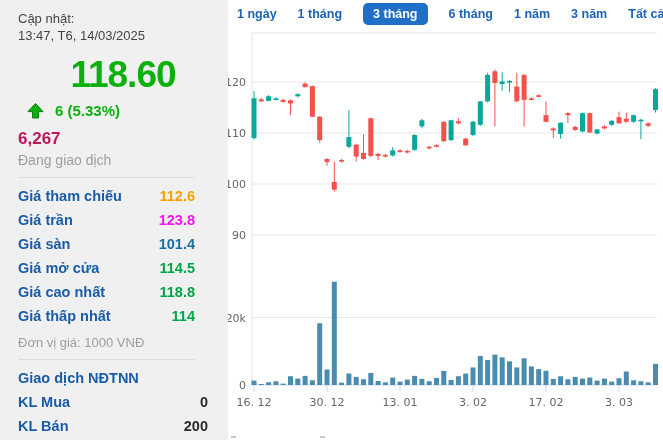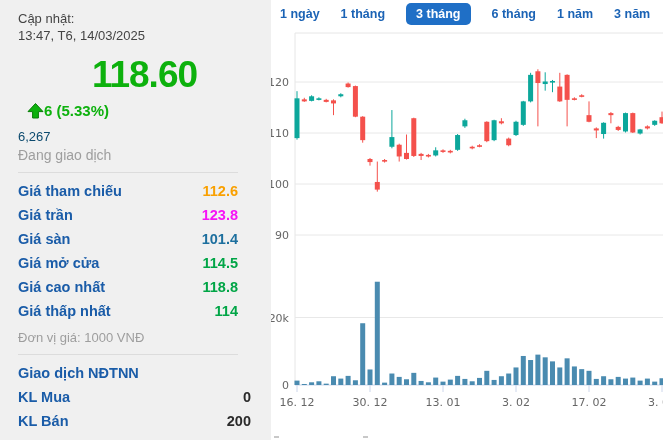--- a/index.html
+++ b/index.html
@@ -1,29 +1,29 @@
 <!DOCTYPE html>
 <html style="--price-green: #0db10d; --value-green: #00a546; --label-blue: #1a5ca8; --tab-blue: #1b63b5; --tab-selected-bg: #1f6fc6; --up-teal: #0ca79b; --down-red: #f4514c; --volume-blue: #4a8bb0;"><head>
 <meta charset="utf-8">
 <style>
   * { box-sizing: border-box; margin: 0; padding: 0; }
   html,body { background:#fff; }
   body { font-family:"Liberation Sans", sans-serif; }
   .app { position:relative; width:663px; height:440px; overflow:hidden; display:flex; background:#fff; }
 
   
-  .sidebar { width:271px; height:440px; background:#f0f0f0; padding:11px 0 0 18px; flex:none; }
+  .sidebar { width:228px; height:440px; background:#f0f0f0; padding:11px 0 0 18px; flex:none; }
   .update { font-size:13px; color:#444; line-height:1.28; }
   .price { margin-top:12px; font-size:37px; font-weight:bold; color:var(--price-green); letter-spacing:-1px; line-height:1.05;text-align:center; }
-  .change-row { margin:7px 0 0 9px; display:flex; align-items:center; 
+  .change-row { margin:7px 0 0 9px; display:flex; align-items:center; gap:11px;
                 color:var(--price-green); font-size:15px; font-weight:bold;text-align:center; }
   .row { display:flex; justify-content:space-between; align-items:baseline; }
   .vol-row { margin-top:10px; padding-right:50px; }
   .lbl-blue { color:var(--label-blue); font-weight:bold; font-size:15px; }
-  .vol-val { color:#0c4a6e; font-weight:normal; font-size:13px; }
+  .vol-val { color:#be185d; font-weight:bold; font-size:17px; }
   .status { margin-top:3px; font-size:14px; color:#9e9e9e; }
   .divider { border:none; border-top:1px solid #dcdcdc; margin:9px 33px 6px 0; }
   .price-row { padding:4px 33px 4px 0; font-size:14.5px; font-weight:bold; }
   .price-row .pr-label { color:var(--label-blue); }
   .unit { margin-top:7px; font-size:13px; color:#9e9e9e; }
   .foreign-header { margin-top:3px; font-size:14.5px; font-weight:bold; color:var(--label-blue); padding:4px 0; }
   .foreign-row { padding:4px 20px 4px 0; font-size:14.5px; font-weight:bold; }
   .foreign-row .fr-label { color:var(--label-blue); }
   .foreign-row .fr-value { color:#2b2b2b; }
 

